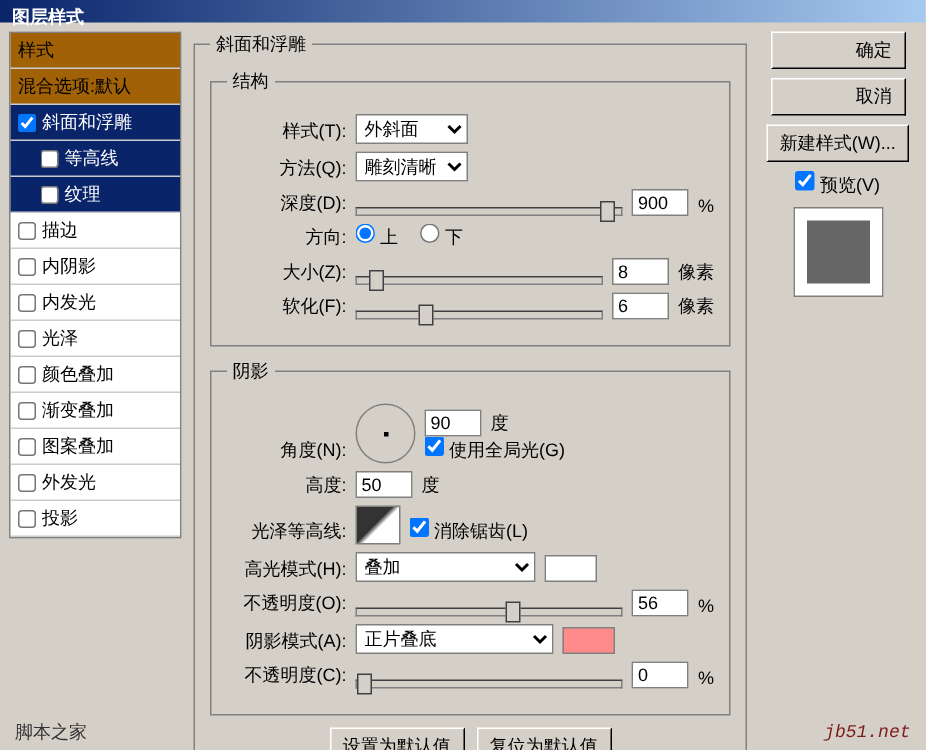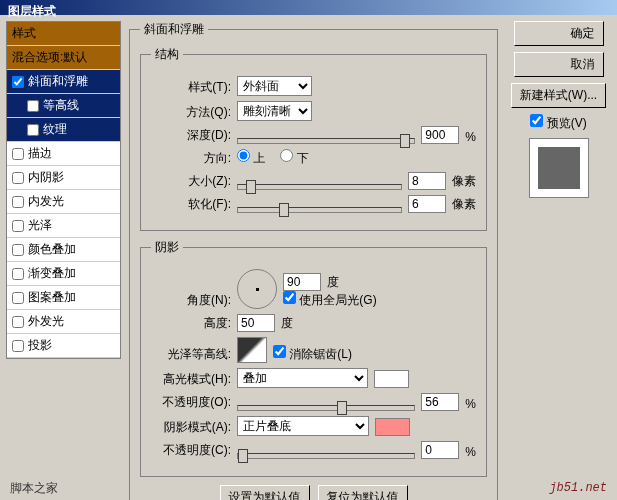--- a/index.html
+++ b/index.html
@@ -165,21 +165,21 @@
           <input class="num-input" value="50" style="">
           <span>度</span>
         </div>
         <div class="row">
           <span class="label">光泽等高线:</span>
           <span class="contour-box"></span>
           <label><input type="checkbox" checked="" style=""> <span>消除锯齿(L)</span></label>
         </div>
         <div class="row">
           <span class="label">高光模式(H):</span>
-          <select style="width:131px"><option>叠加</option></select>
+          <select style="width:120px"><option>叠加</option></select>
           <span class="color-box"></span>
         </div>
         <div class="row">
           <span class="label">不透明度(O):</span>
           <div class="slider">
               <div class="slider-thumb" style="left:56%"></div>
             </div>
           <input class="num-input" value="56" style="">
           <span>%</span>
         </div>

